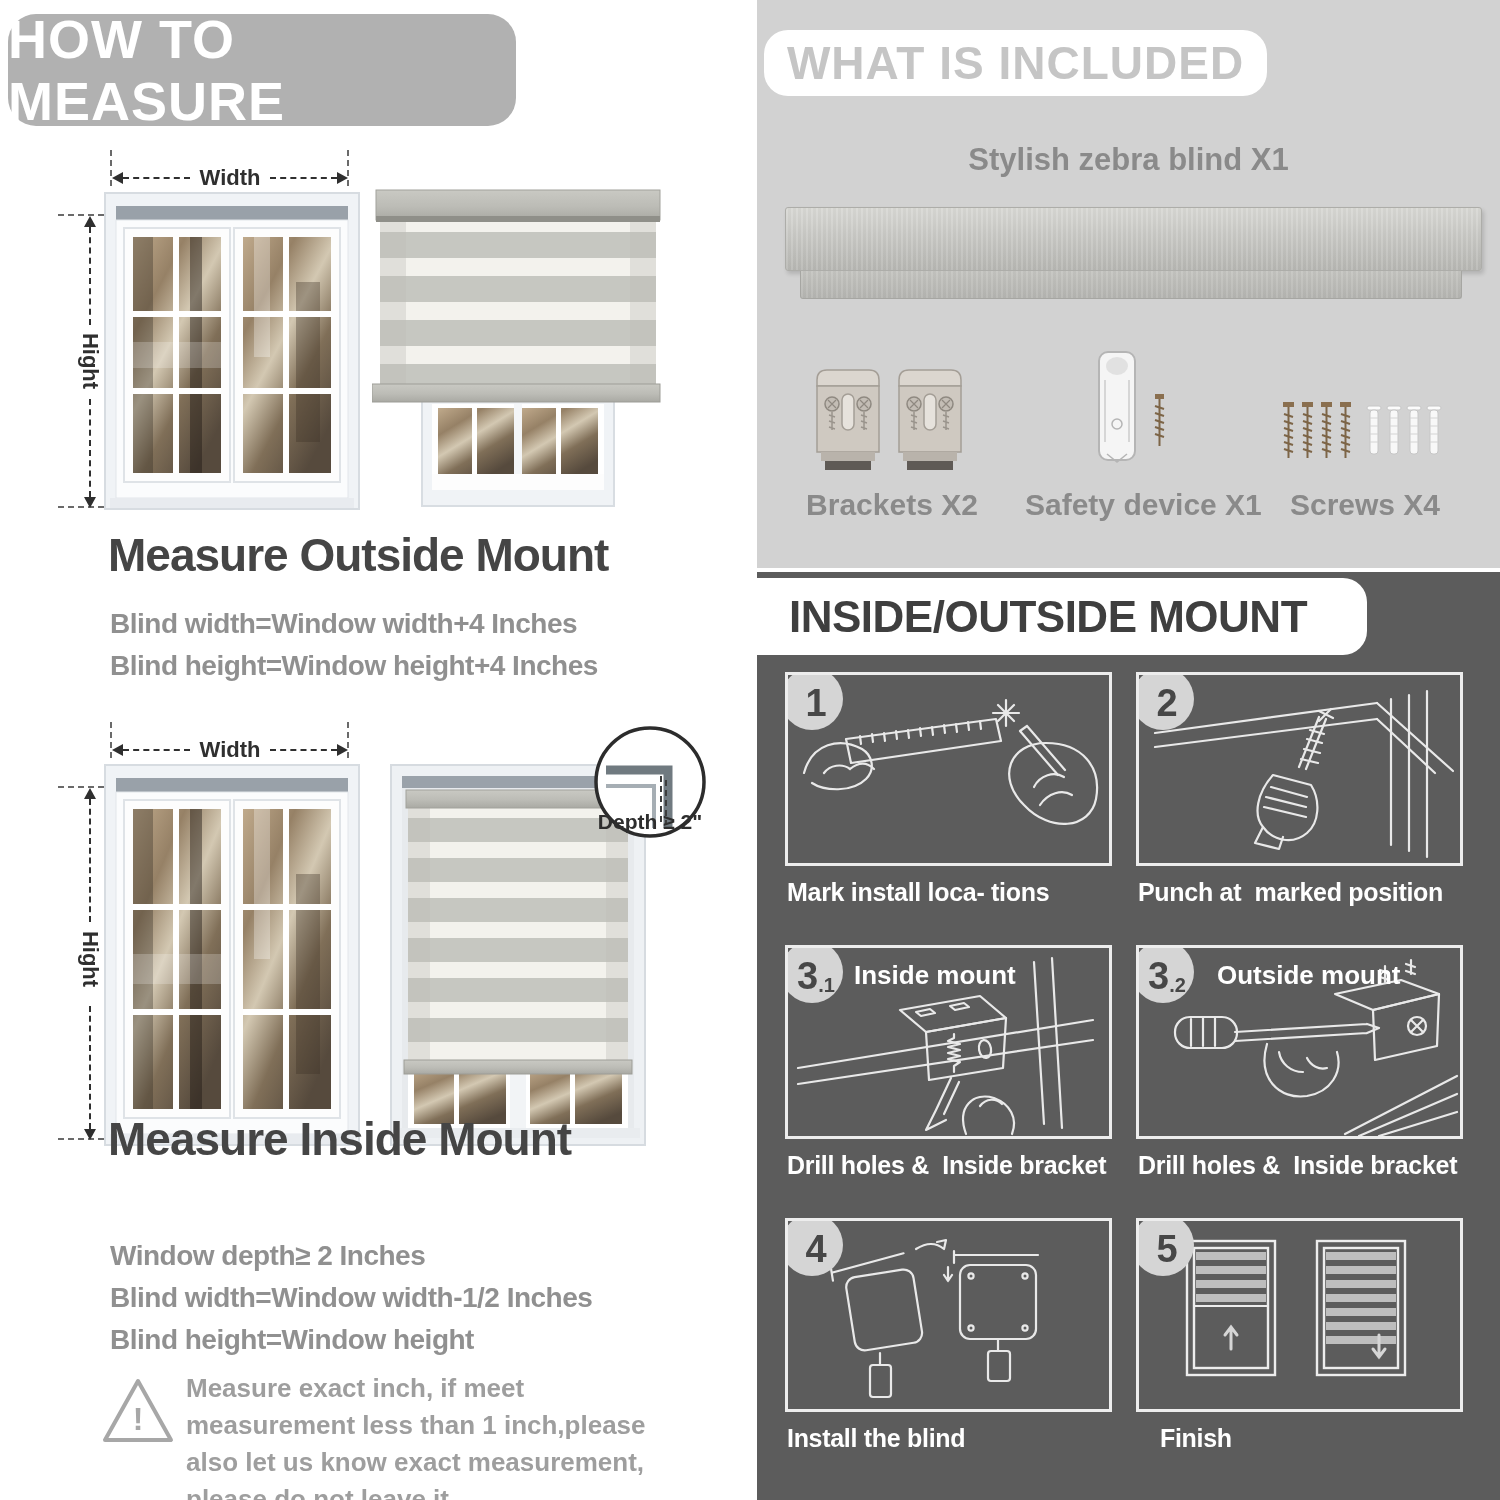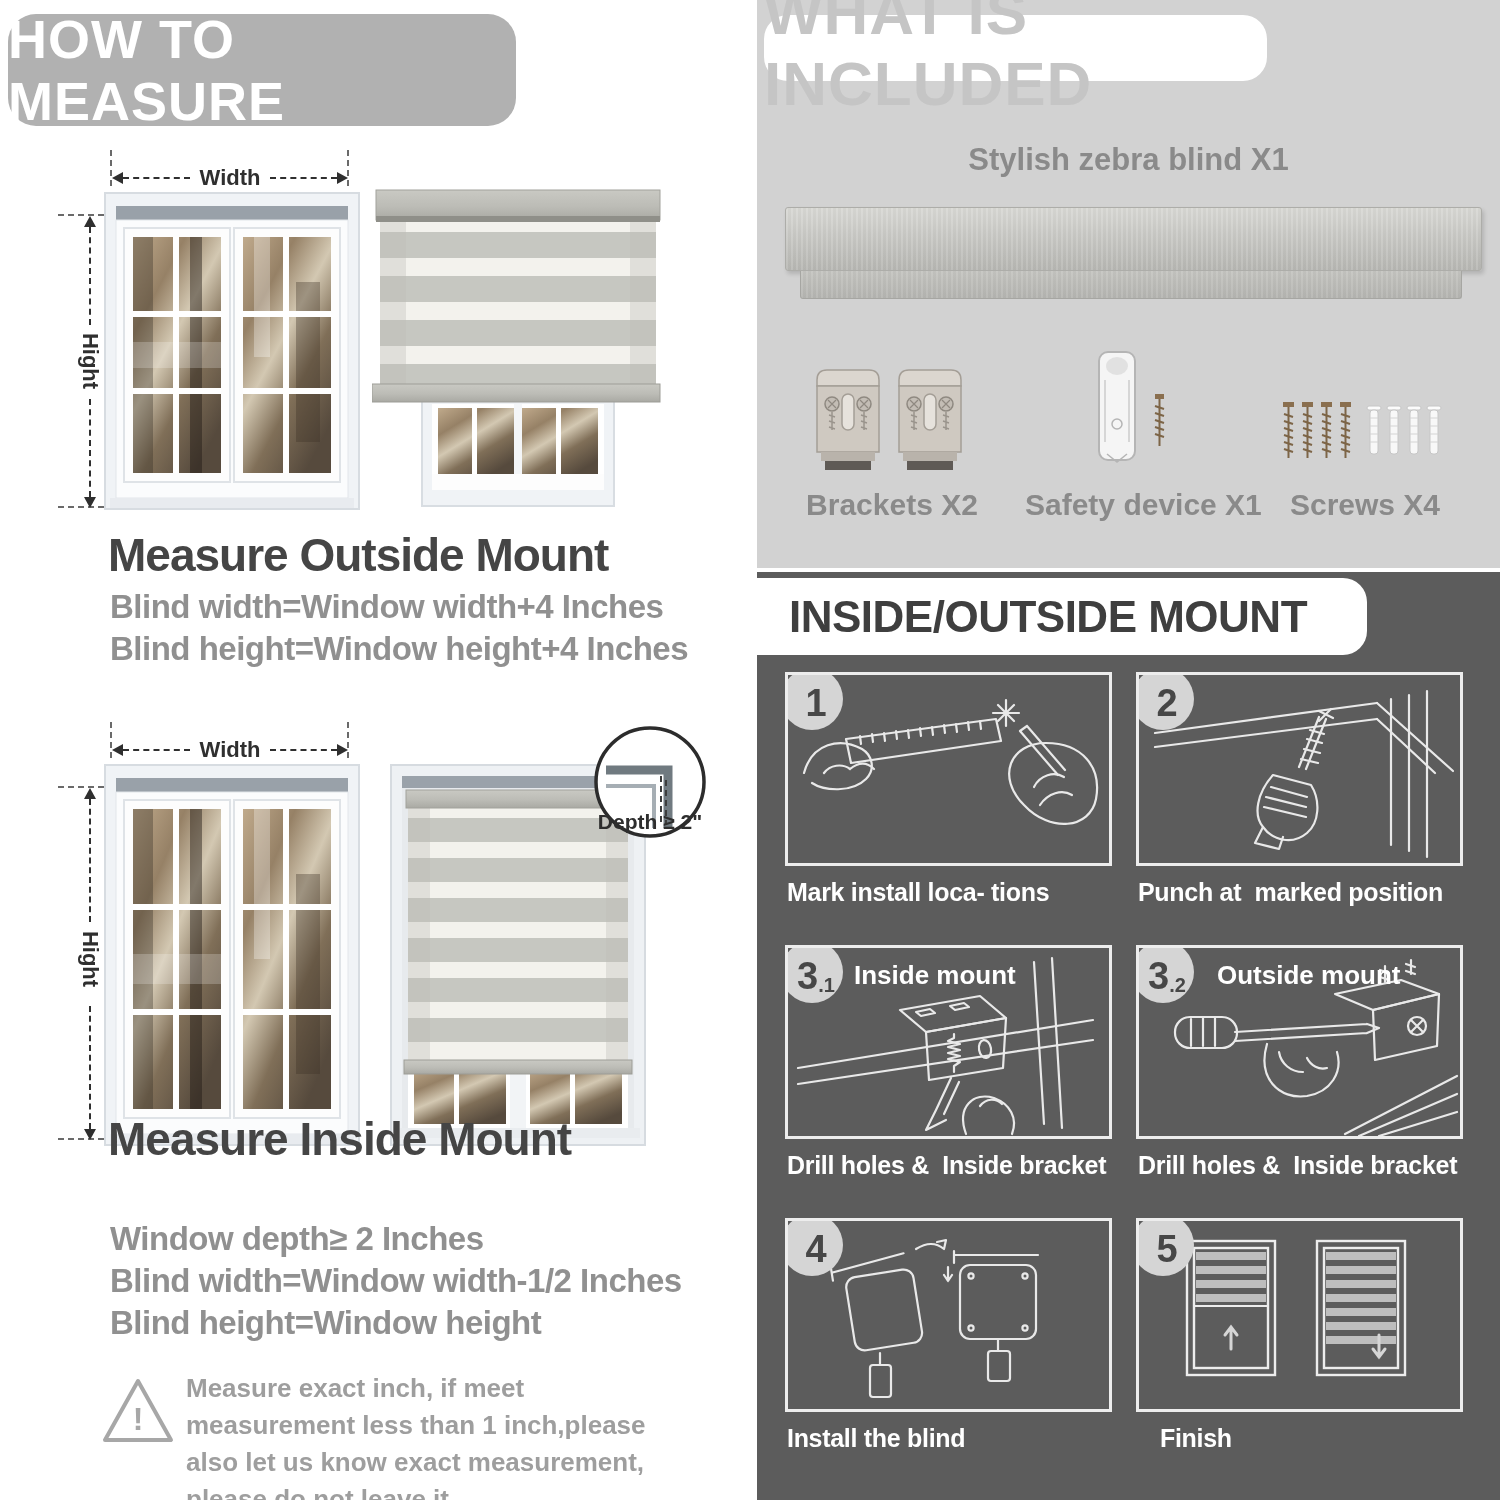--- a/index.html
+++ b/index.html
@@ -20,32 +20,32 @@
   .h-arrow .ah-r { width:0;height:0;border-style:solid;border-width:6px 0 6px 11px;border-color:transparent transparent transparent #2f2f2f; }
   .h-arrow b { margin:0 10px; font-size:22px; color:#2f2f2f; white-space:nowrap; }
   .v-arrow { position:absolute; display:flex; flex-direction:column; align-items:center; width:20px; }
   .v-arrow .dash { flex:1; width:0; border-left:2px dashed #2f2f2f; }
   .v-arrow .ah-u { width:0;height:0;border-style:solid;border-width:0 6px 11px 6px;border-color:transparent transparent #2f2f2f transparent; }
   .v-arrow .ah-d { width:0;height:0;border-style:solid;border-width:11px 6px 0 6px;border-color:#2f2f2f transparent transparent transparent; }
   .v-label { position:absolute; width:80px; text-align:center; font-size:22px; font-weight:bold; color:#2f2f2f; transform:rotate(90deg); }
   .tick-v { position:absolute; width:0; border-left:2px dashed #6a6a6a; }
   .tick-h { position:absolute; height:0; border-top:2px dashed #6a6a6a; }
   .m-title { position:absolute; font-size:46px; font-weight:bold; color:#454545; letter-spacing:-1px; white-space:nowrap; }
-  .m-line  { position:absolute; font-size:33px; font-weight:bold; color:#909090; letter-spacing:-0.5px; white-space:nowrap; }
+  .m-line  { position:absolute; font-size:28px; font-weight:bold; color:#909090; letter-spacing:-0.5px; white-space:nowrap;margin-top:20px; }
   .depth-label { position:absolute; font-size:21px; font-weight:bold; color:#2e2e2e; text-align:center; }
   .warn-text { position:absolute; font-size:26px; font-weight:bold; color:#9e9e9e; line-height:1.42; }
   .illus { position:absolute; }
 
   
   .panel-light { position:absolute; left:757px; top:0; width:743px; height:568px; background:#d2d2d2; }
   .hdr-badge-white {
-    position:absolute; left:7px; top:15px; width:503px; height:66px;
+    position:absolute; left:7px; top:30px; width:503px; height:66px;
     background:#ffffff; border-radius:24px;
     display:flex; align-items:center; justify-content:center;
-    color:#c5c5c5; font-size:62px; font-weight:bold; letter-spacing:1px;
+    color:#c5c5c5; font-size:46px; font-weight:bold; letter-spacing:1px;
   }
   .product-label { position:absolute; left:0; top:142px; width:100%; text-align:center;
     color:#8a8a8a; font-size:31px; font-weight:bold; }
   .rail-main { position:absolute; left:28px; top:207px; width:697px; height:64px;
     background:
       repeating-linear-gradient(90deg, rgba(255,255,255,0.10) 0 2px, rgba(0,0,0,0.02) 2px 5px),
       linear-gradient(180deg,#d8d8d4 0%,#c9c9c5 45%,#b7b7b3 100%);
     border:1px solid #adada9; border-radius:3px;
     box-shadow:2px 3px 4px rgba(0,0,0,0.15); }
   .rail-lower { position:absolute; left:43px; top:271px; width:662px; height:28px;

